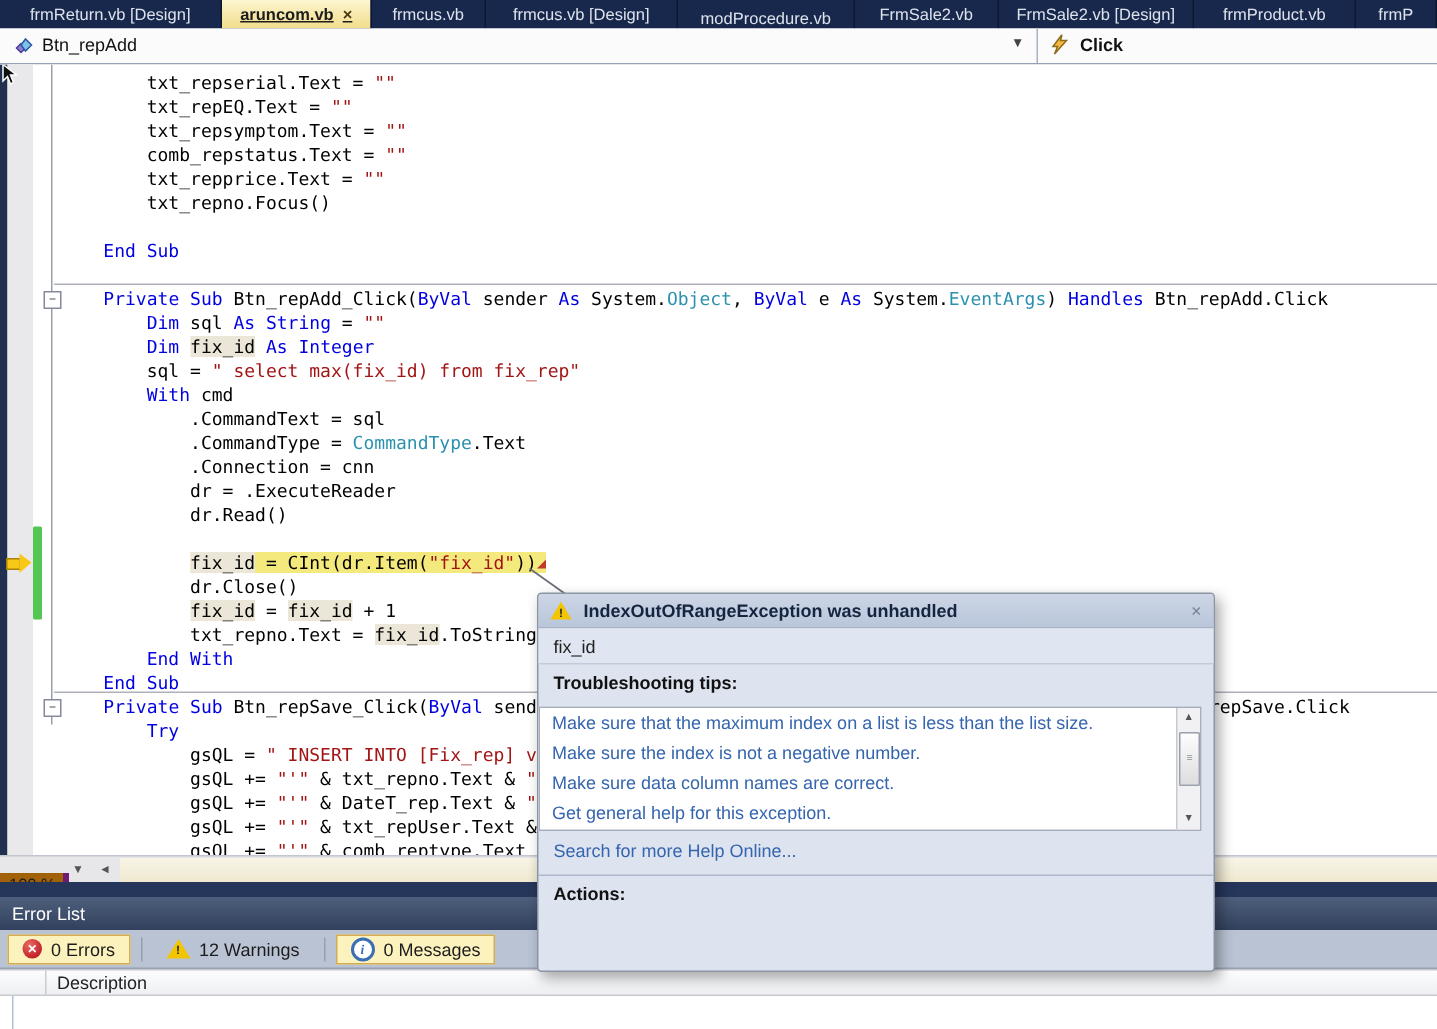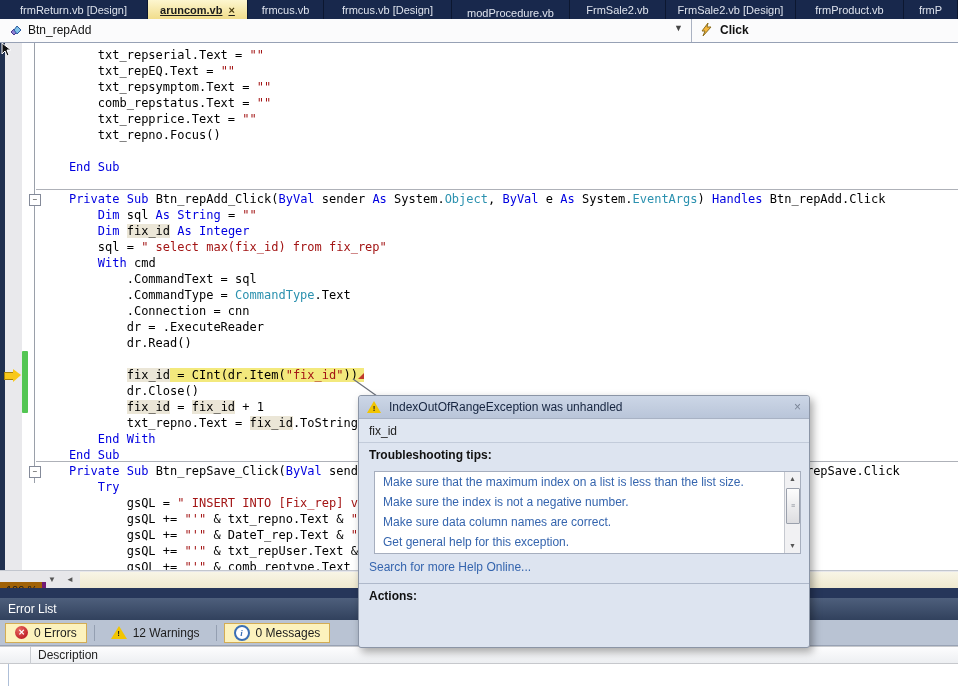--- a/index.html
+++ b/index.html
@@ -90,30 +90,30 @@
   .el-content{position:absolute;left:0;top:664px;width:958px;height:22px;background:#fff}
   .el-gutter{position:absolute;left:8px;top:0;width:1px;height:22px;background:#aebfd8}
 
   
   .popup{position:absolute;left:358px;top:395px;width:452px;height:253px;background:#dde4f0;
          border:1px solid #8b95a6;border-radius:3px;box-shadow:3px 4px 9px rgba(0,0,0,.35);
          z-index:40;box-sizing:border-box;font-size:12px}
   .p-header{position:absolute;left:0;top:0;right:0;height:23px;
             background:linear-gradient(#ccd6e6,#b9c5d9);border-bottom:1px solid #a8b2c4;
             border-radius:3px 3px 0 0;display:flex;align-items:center;padding:0 8px;box-sizing:border-box}
-  .p-title{font-weight:normal;color:#15243f;margin-left:8px}
+  .p-title{font-weight:bold;color:#15243f;margin-left:8px}
   .p-close{margin-left:auto;color:#7a8496;font-size:12px}
   .ic-pwarn{position:relative;width:14px;height:12px;flex:0 0 auto}
   .ic-pwarn .t{position:absolute;left:0;top:0;width:0;height:0;border-left:7px solid transparent;
                border-right:7px solid transparent;border-bottom:12px solid #f2c500}
   .ic-pwarn .x{position:absolute;left:0;top:3px;width:14px;text-align:center;font-size:8px;font-weight:bold;color:#222}
   .p-fixid{position:absolute;left:0;top:23px;right:0;height:24px;line-height:24px;padding:0 10px;
            border-bottom:1px solid #c2cbda;color:#222;background:#dfe6f1;box-sizing:border-box}
   .p-tips-label{position:absolute;left:10px;top:52px;font-weight:bold;color:#111}
-  .p-tipsbox{position:absolute;left:15px;top:75px;right:8px;height:83px;background:#fff;
+  .p-tipsbox{position:absolute;left:0;top:75px;right:8px;height:83px;background:#fff;
              border:1px solid #a6aebe;box-sizing:border-box;overflow:hidden}
   .tip{height:20px;line-height:20px;padding-left:8px;color:#3565ae;white-space:nowrap}
   .tips-scroll{position:absolute;right:0;top:0;bottom:0;width:15px;background:#f1f1f3;
                border-left:1px solid #c6c9d0}
   .ts-up,.ts-dn{position:absolute;left:0;width:15px;height:14px;font-size:7px;color:#555;
                 text-align:center;line-height:14px}
   .ts-up{top:0}.ts-dn{bottom:0}
   .ts-thumb{position:absolute;left:1px;top:16px;width:12px;height:34px;
             background:linear-gradient(#fdfdfd,#dddde0);border:1px solid #9aa0ac;border-radius:1px;
             font-size:7px;color:#8a8f99;text-align:center;line-height:34px}

